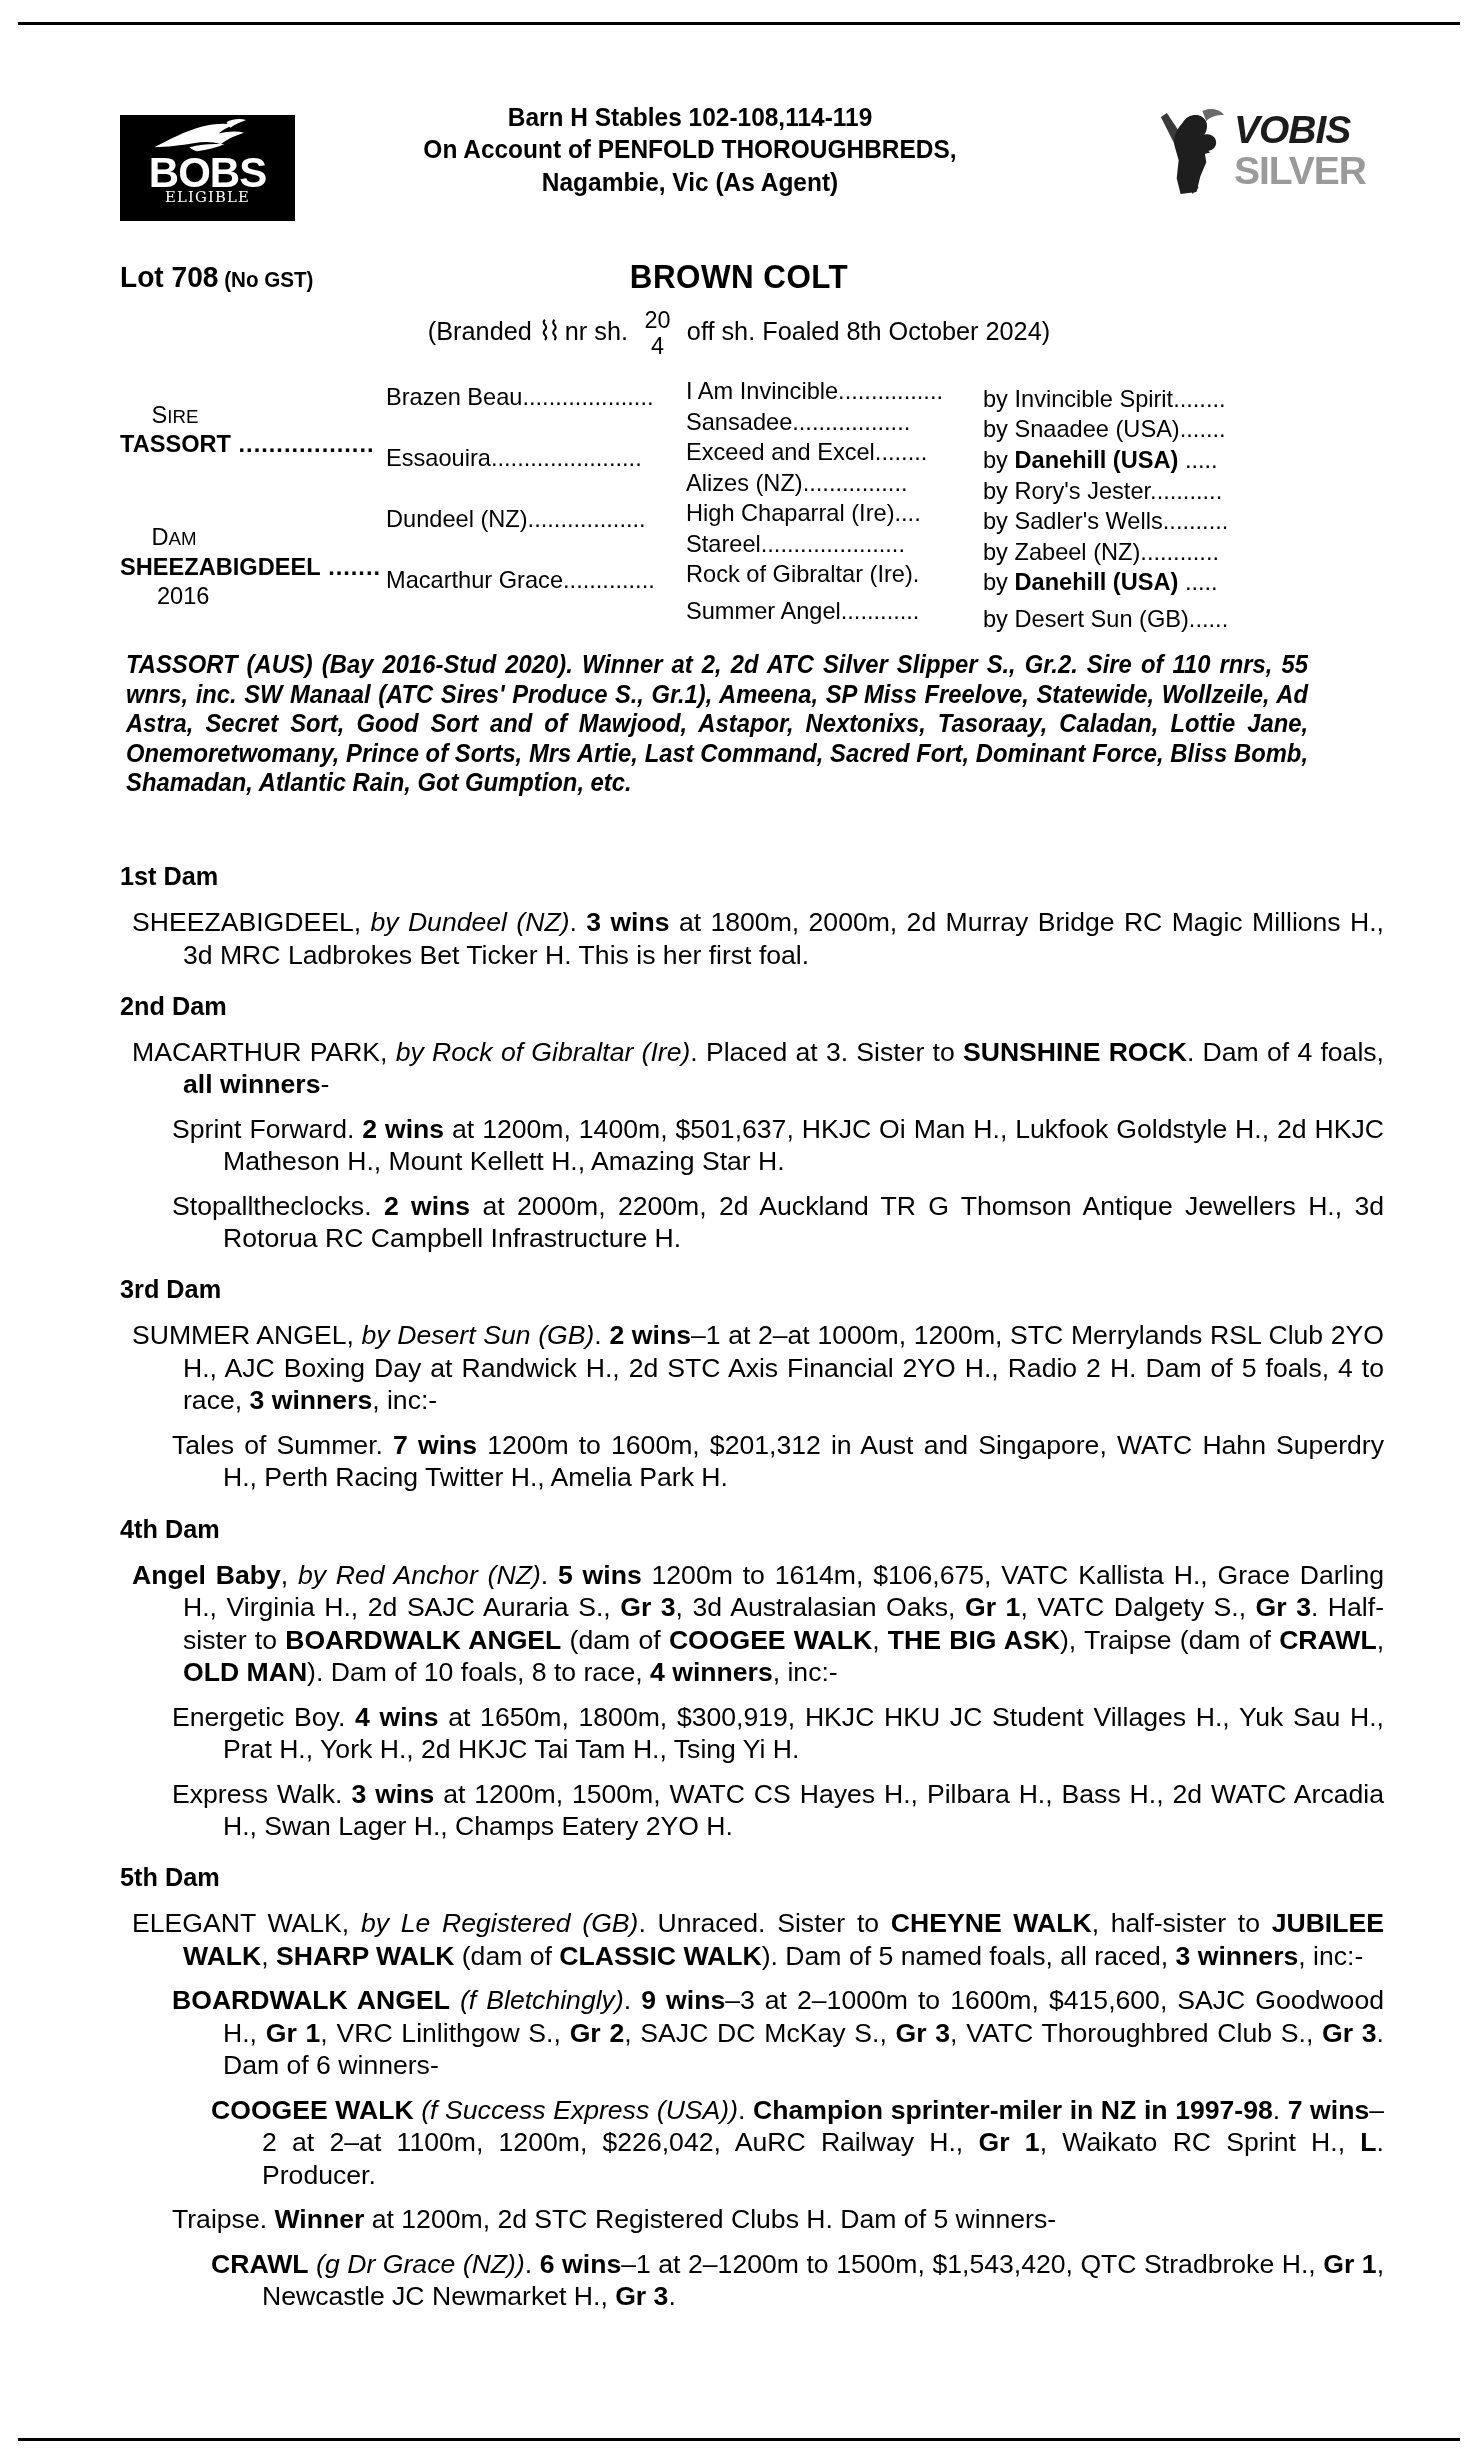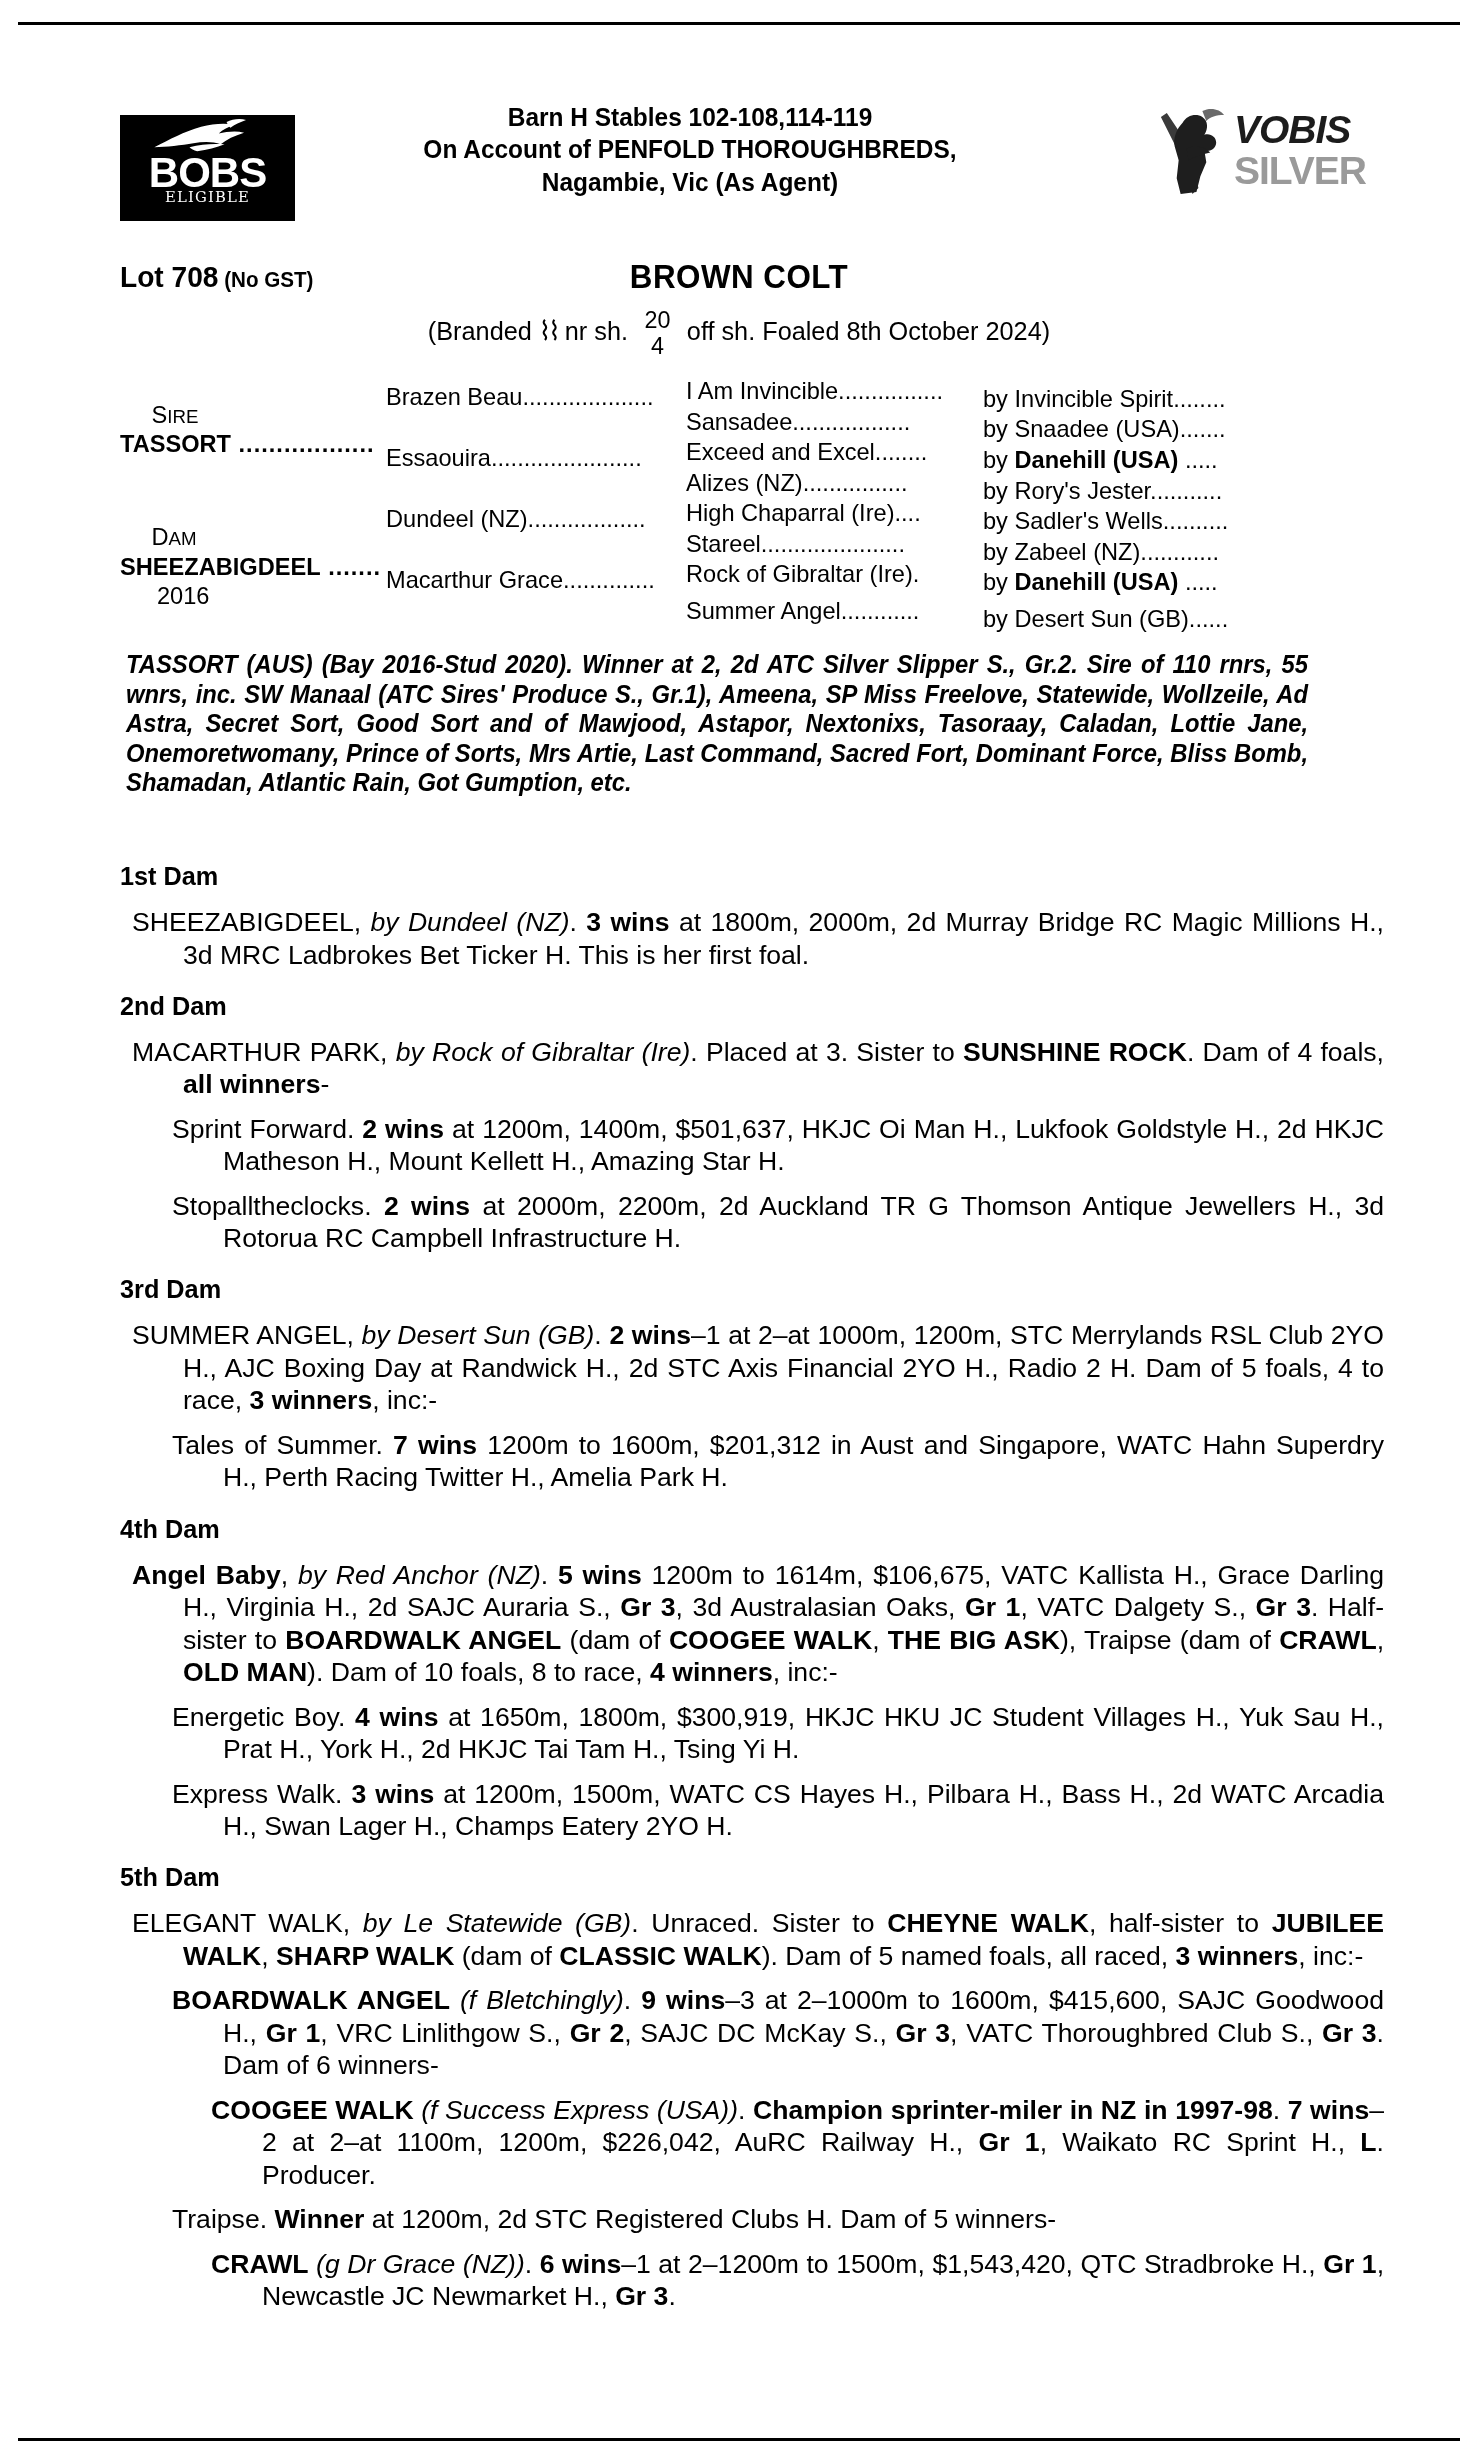--- a/index.html
+++ b/index.html
@@ -400,21 +400,21 @@
       <div class="par ind2"><span>Sprint Forward. </span><b>2 wins</b><span> at 1200m, 1400m, $501,637, HKJC Oi Man H., Lukfook Goldstyle H., 2d HKJC Matheson H., Mount Kellett H., Amazing Star H.</span></div>
       <div class="par ind2"><span>Stopalltheclocks. </span><b>2 wins</b><span> at 2000m, 2200m, 2d Auckland TR G Thomson Antique Jewellers H., 3d Rotorua RC Campbell Infrastructure H.</span></div>
       <div class="dam-head">3rd Dam</div>
       <div class="par ind1"><span>SUMMER ANGEL, </span><i>by Desert Sun (GB)</i><span>. </span><b>2 wins</b><span>–1 at 2–at 1000m, 1200m, STC Merrylands RSL Club 2YO H., AJC Boxing Day at Randwick H., 2d STC Axis Financial 2YO H., Radio 2 H. Dam of 5 foals, 4 to race, </span><b>3 winners</b><span>, inc:-</span></div>
       <div class="par ind2"><span>Tales of Summer. </span><b>7 wins</b><span> 1200m to 1600m, $201,312 in Aust and Singapore, WATC Hahn Superdry H., Perth Racing Twitter H., Amelia Park H.</span></div>
       <div class="dam-head">4th Dam</div>
       <div class="par ind1"><b>Angel Baby</b><span>, </span><i>by Red Anchor (NZ)</i><span>. </span><b>5 wins</b><span> 1200m to 1614m, $106,675, VATC Kallista H., Grace Darling H., Virginia H., 2d SAJC Auraria S., </span><b>Gr 3</b><span>, 3d Australasian Oaks, </span><b>Gr 1</b><span>, VATC Dalgety S., </span><b>Gr 3</b><span>. Half-sister to </span><b>BOARDWALK ANGEL</b><span> (dam of </span><b>COOGEE WALK</b><span>, </span><b>THE BIG ASK</b><span>), Traipse (dam of </span><b>CRAWL</b><span>, </span><b>OLD MAN</b><span>). Dam of 10 foals, 8 to race, </span><b>4 winners</b><span>, inc:-</span></div>
       <div class="par ind2"><span>Energetic Boy. </span><b>4 wins</b><span> at 1650m, 1800m, $300,919, HKJC HKU JC Student Villages H., Yuk Sau H., Prat H., York H., 2d HKJC Tai Tam H., Tsing Yi H.</span></div>
       <div class="par ind2"><span>Express Walk. </span><b>3 wins</b><span> at 1200m, 1500m, WATC CS Hayes H., Pilbara H., Bass H., 2d WATC Arcadia H., Swan Lager H., Champs Eatery 2YO H.</span></div>
       <div class="dam-head">5th Dam</div>
-      <div class="par ind1"><span>ELEGANT WALK, </span><i>by Le Statewide (GB)</i><span>. Unraced. Sister to </span><b>CHEYNE WALK</b><span>, half-sister to </span><b>JUBILEE WALK</b><span>, </span><b>SHARP WALK</b><span> (dam of </span><b>CLASSIC WALK</b><span>). Dam of 5 named foals, all raced, </span><b>3 winners</b><span>, inc:-</span></div>
+      <div class="par ind1"><span>ELEGANT WALK, </span><i>by Le Registered (GB)</i><span>. Unraced. Sister to </span><b>CHEYNE WALK</b><span>, half-sister to </span><b>JUBILEE WALK</b><span>, </span><b>SHARP WALK</b><span> (dam of </span><b>CLASSIC WALK</b><span>). Dam of 5 named foals, all raced, </span><b>3 winners</b><span>, inc:-</span></div>
       <div class="par ind2"><b>BOARDWALK ANGEL</b><span> </span><i>(f Bletchingly)</i><span>. </span><b>9 wins</b><span>–3 at 2–1000m to 1600m, $415,600, SAJC Goodwood H., </span><b>Gr 1</b><span>, VRC Linlithgow S., </span><b>Gr 2</b><span>, SAJC DC McKay S., </span><b>Gr 3</b><span>, VATC Thoroughbred Club S., </span><b>Gr 3</b><span>. Dam of 6 winners-</span></div>
       <div class="par ind3"><b>COOGEE WALK</b><span> </span><i>(f Success Express (USA))</i><span>. </span><b>Champion sprinter-miler in NZ in 1997-98</b><span>. </span><b>7 wins</b><span>–2 at 2–at 1100m, 1200m, $226,042, AuRC Railway H., </span><b>Gr 1</b><span>, Waikato RC Sprint H., </span><b>L</b><span>. Producer.</span></div>
       <div class="par ind2"><span>Traipse. </span><b>Winner</b><span> at 1200m, 2d STC Registered Clubs H. Dam of 5 winners-</span></div>
       <div class="par ind3"><b>CRAWL</b><span> </span><i>(g Dr Grace (NZ))</i><span>. </span><b>6 wins</b><span>–1 at 2–1200m to 1500m, $1,543,420, QTC Stradbroke H., </span><b>Gr 1</b><span>, Newcastle JC Newmarket H., </span><b>Gr 3</b><span>.</span></div>
     </div>
 
 </div>
 
 
 </body></html>

